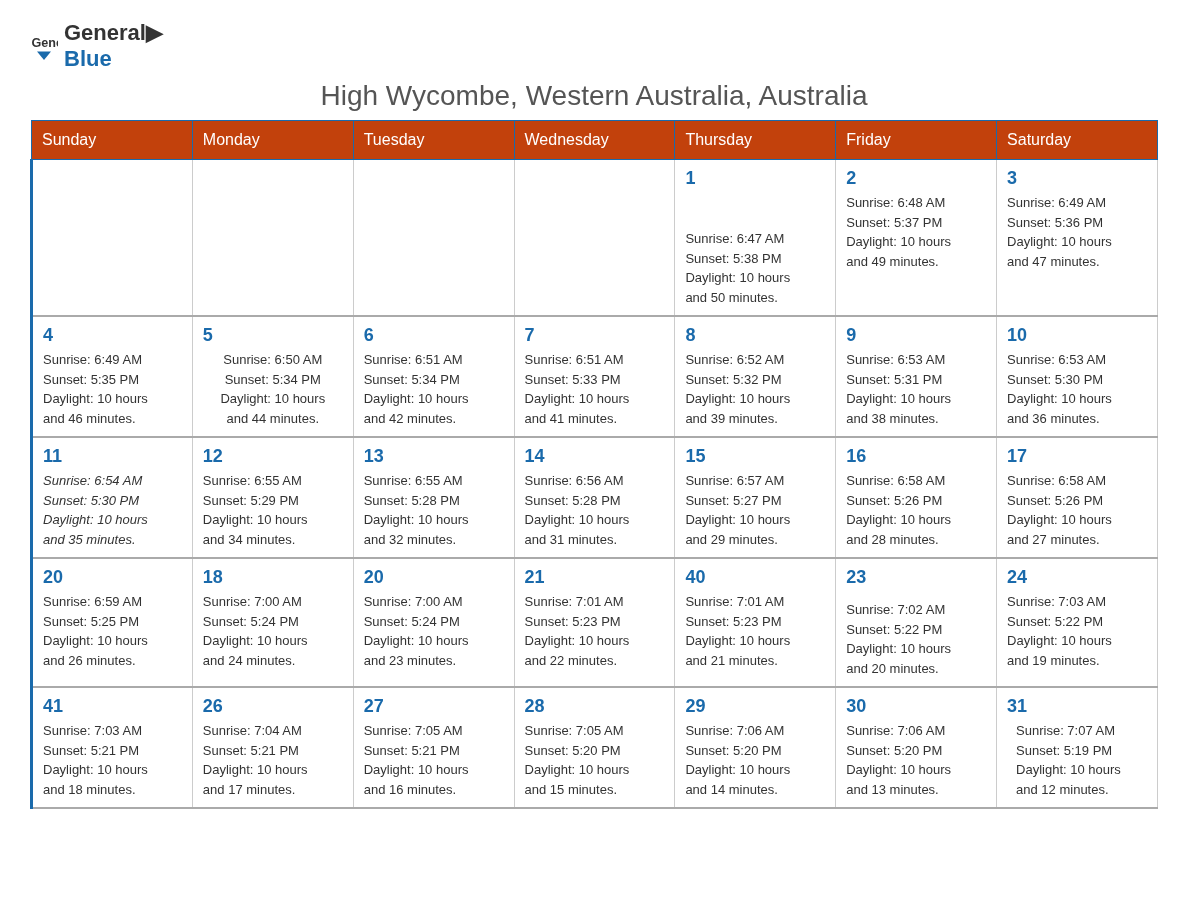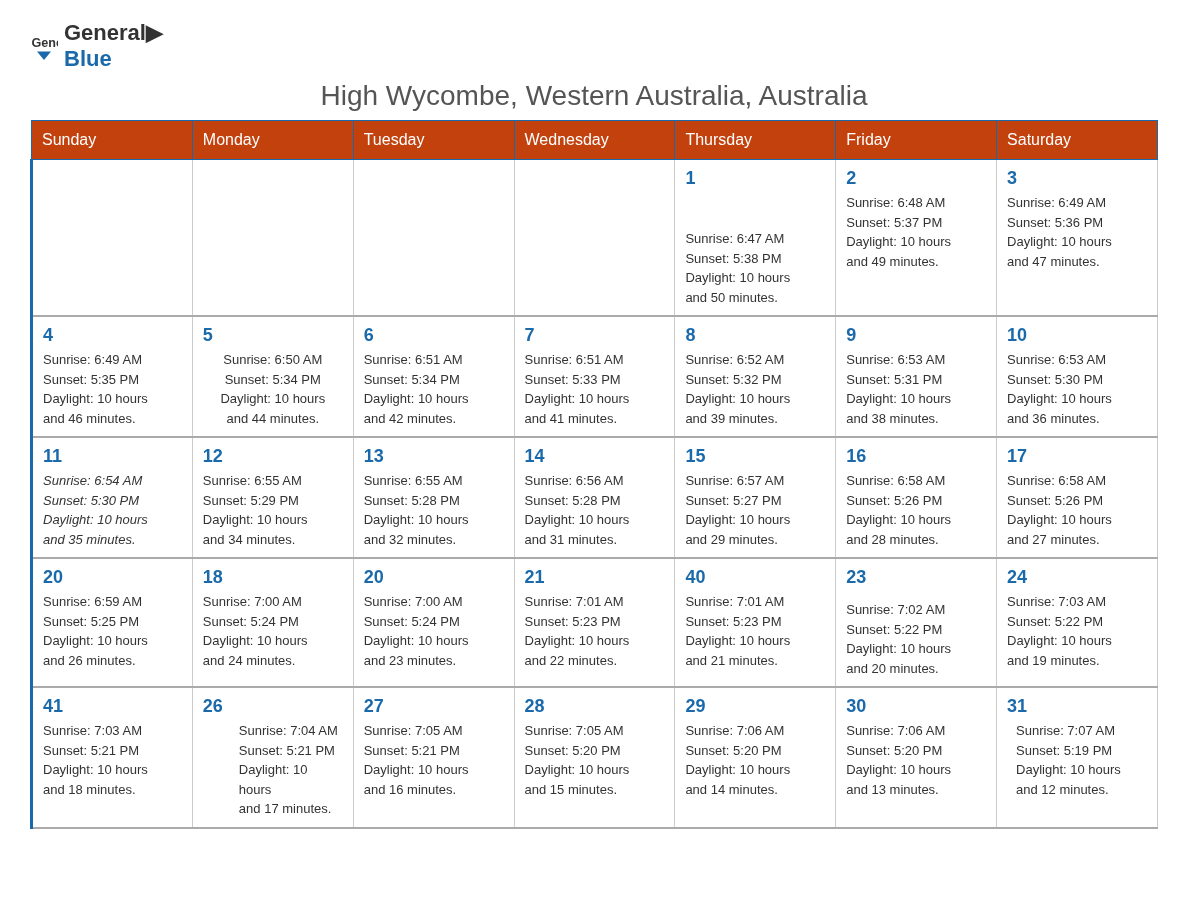--- a/index.html
+++ b/index.html
@@ -295,21 +295,21 @@
       <tr>
         <td>
           <div class="day-number">41</div>
           <div class="day-info" style="white-space: pre-line;">Sunrise: 7:03 AM
 Sunset: 5:21 PM
 Daylight: 10 hours
 and 18 minutes.</div>
         </td>
         <td>
           <div class="day-number">26</div>
-          <div class="day-info" style="white-space: pre-line; margin-left: 36px;">Sunrise: 7:04 AM
+          <div class="day-info" style="white-space: pre-line;">Sunrise: 7:04 AM
 Sunset: 5:21 PM
 Daylight: 10 hours
 and 17 minutes.</div>
         </td>
         <td>
           <div class="day-number">27</div>
           <div class="day-info" style="white-space: pre-line;">Sunrise: 7:05 AM
 Sunset: 5:21 PM
 Daylight: 10 hours
 and 16 minutes.</div>

